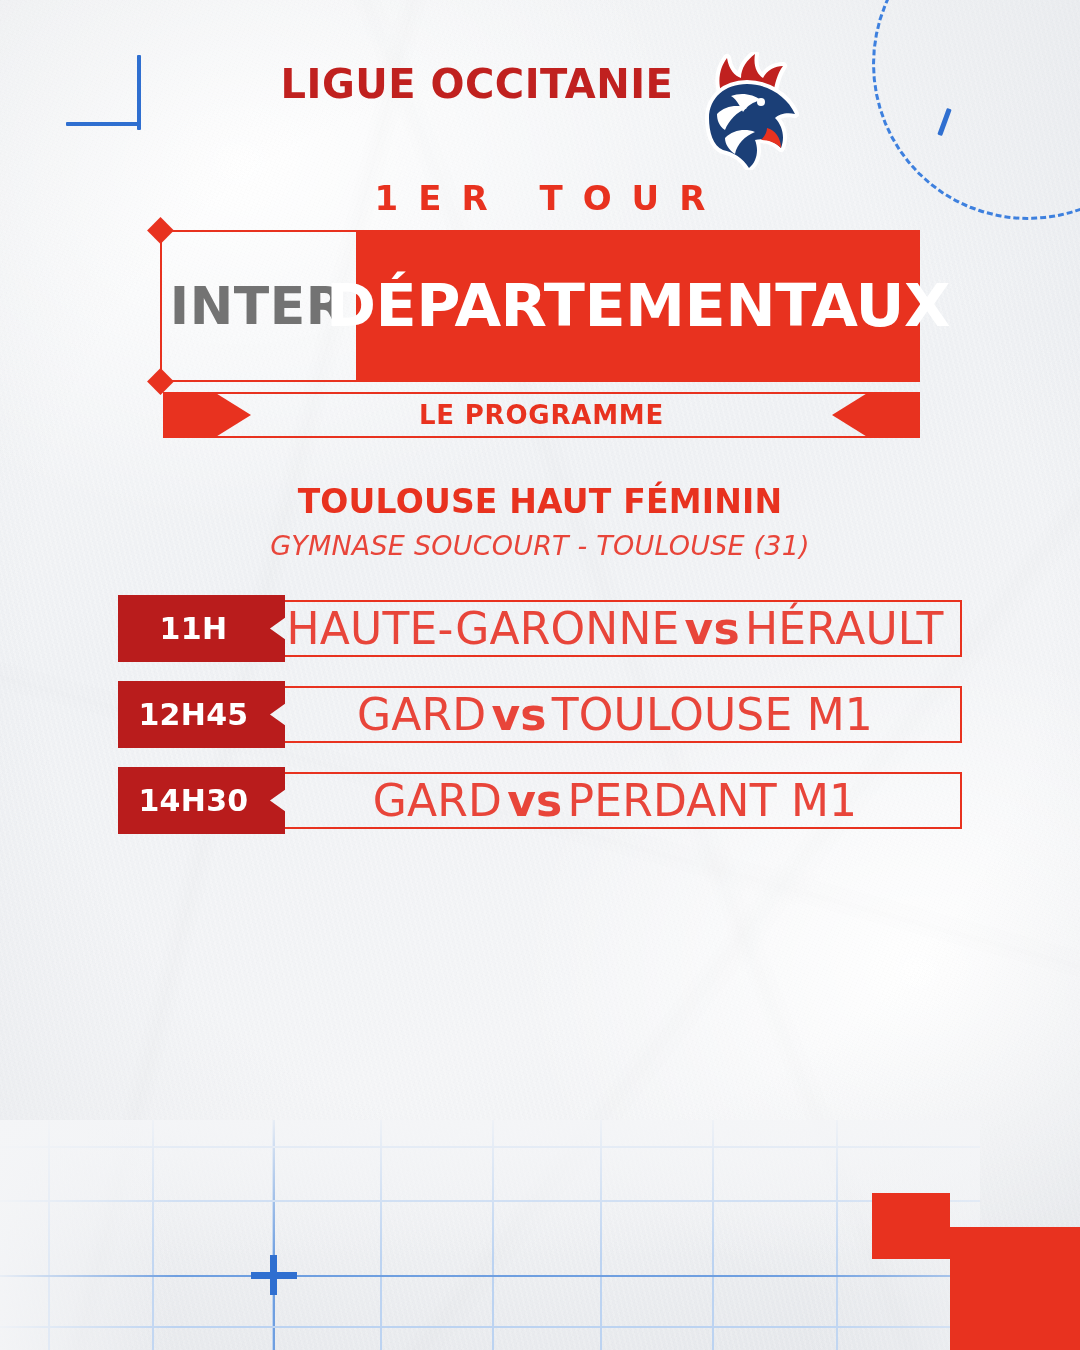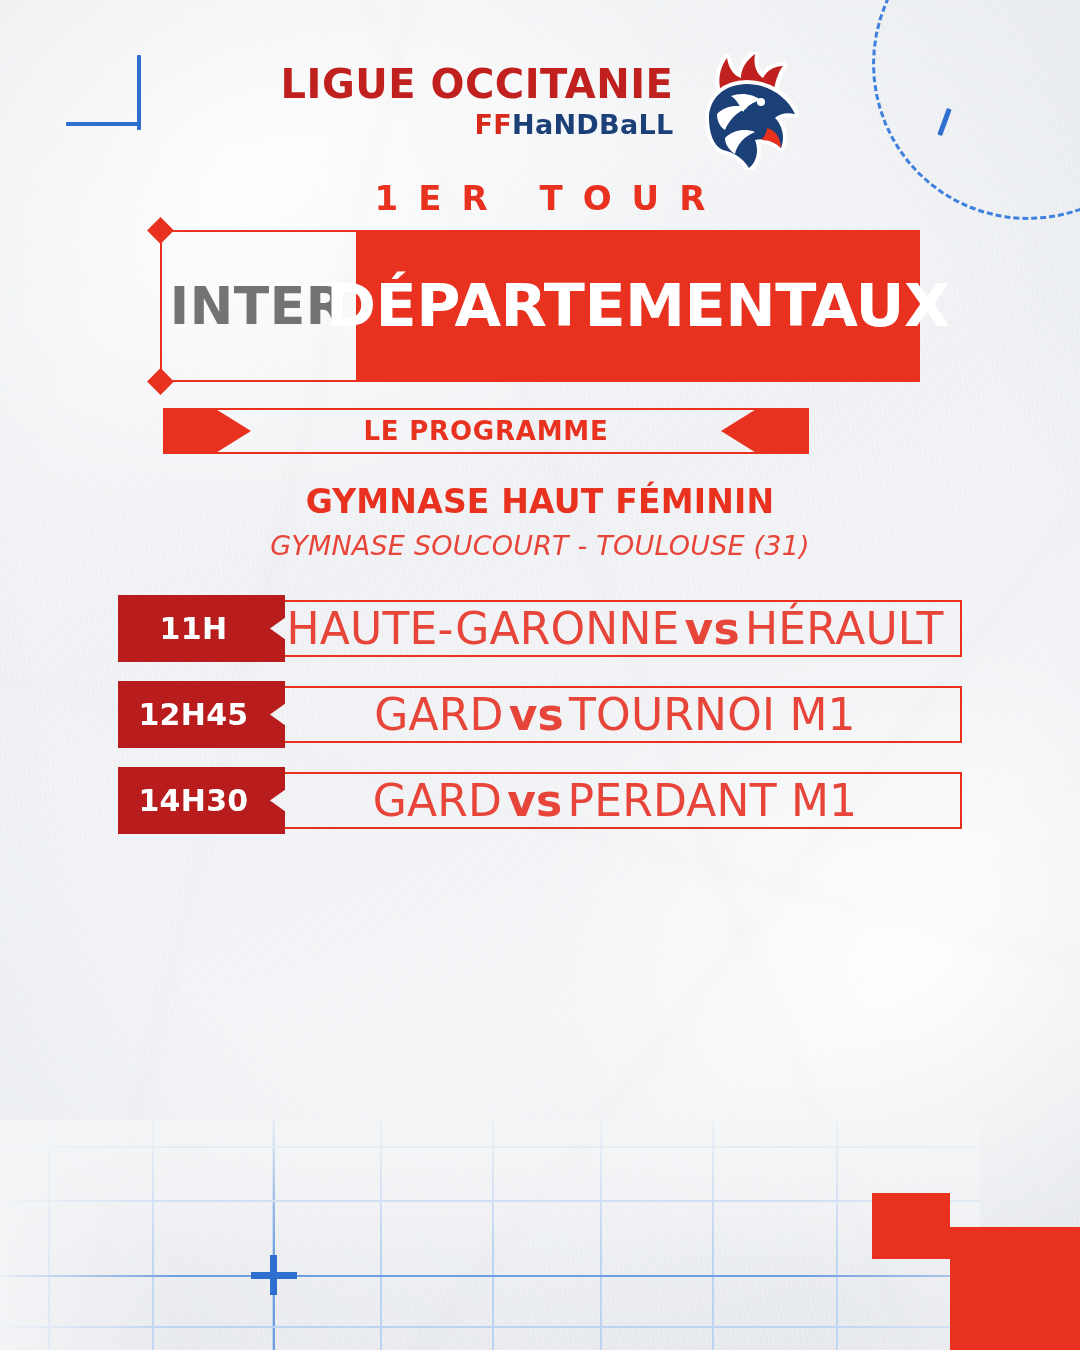--- a/index.html
+++ b/index.html
@@ -125,21 +125,21 @@
   .banner-dept{
     position:absolute; left:196px; top:0; width:564px; height:152px;
     display:flex; align-items:center; justify-content:center;
     color:#ffffff;
     font-size:58px; font-weight:700; letter-spacing:-.5px;
     font-family:"DejaVu Sans", sans-serif;
     transform:scaleX(1.04);
   }
 
   
-  .ribbon{ position:absolute; left:163px; top:408px; width:646px; height:46px; }
+  .ribbon{ position:absolute; left:163px; top:392px; width:757px; height:46px; }
   .ribbon-bar{
     position:absolute; inset:0;
     border-top:2.5px solid #e8321f;
     border-bottom:2.5px solid #e8321f;
   }
   .ribbon-left{
     position:absolute; left:0; top:0; width:88px; height:46px;
     background:#e8321f;
     clip-path:polygon(0 0, 58% 0, 100% 50%, 58% 100%, 0 100%);
   }
@@ -226,23 +226,20 @@
 <div class="cross-v" style="left:270px;bottom:55px;"></div>
 <div class="cross-h" style="left:251px;bottom:71px;"></div>
 <div class="grid-fade"></div>
 
 <div class="red-block" style="left:872px;top:1193px;width:78px;height:66px;"></div>
 <div class="red-block" style="left:950px;top:1227px;width:130px;height:123px;"></div>
 
 <div class="logo-wrap">
   <div class="logo-text">
     <div class="logo-line1">LIGUE OCCITANIE</div>
-    <div class="logo-line2">
-      <span class="ff">FF</span><span class="hb">HaNDBaLL</span>
-    </div>
   </div>
   <svg class="rooster" viewBox="0 0 108 118">
     <g>
       <path d="M30 40 C26 26 30 14 36 6 C38 18 44 24 50 26 C50 16 56 8 64 2 C62 14 66 22 72 26 C76 18 84 14 92 14 C86 22 84 32 82 42 Z" fill="#ffffff" stroke="#ffffff" stroke-width="8" stroke-linejoin="round"></path>
       <path d="M30 40 C26 26 30 14 36 6 C38 18 44 24 50 26 C50 16 56 8 64 2 C62 14 66 22 72 26 C76 18 84 14 92 14 C86 22 84 32 82 42 Z" fill="#c0211f"></path>
       <path d="M18 66 C18 46 34 32 56 32 C76 32 96 44 104 62 C96 60 88 62 84 66 C92 74 94 86 90 96 C82 88 72 86 64 88 C68 98 66 110 58 116 C52 106 42 100 32 98 C22 94 18 80 18 66 Z" fill="#ffffff" stroke="#ffffff" stroke-width="8" stroke-linejoin="round"></path>
       <path d="M18 66 C18 46 34 32 56 32 C76 32 96 44 104 62 C96 60 88 62 84 66 C92 74 94 86 90 96 C82 88 72 86 64 88 C68 98 66 110 58 116 C52 106 42 100 32 98 C22 94 18 80 18 66 Z" fill="#1b3f77"></path>
       <path d="M76 76 C84 78 90 86 90 96 C84 90 76 88 70 88 C74 84 76 80 76 76 Z" fill="#e8321f"></path>
       <path d="M40 44 C50 40 62 42 70 48 C62 50 56 54 52 60 C48 52 44 46 40 44 Z" fill="#ffffff"></path>
       <path d="M26 62 C34 54 46 52 56 56 C46 60 38 68 34 78 C28 74 26 68 26 62 Z" fill="#ffffff"></path>
@@ -264,21 +261,21 @@
 </div>
 
 <div class="ribbon">
   <div class="ribbon-bar"></div>
   <div class="ribbon-left"></div>
   <div class="ribbon-right"></div>
   <div class="ribbon-label">LE PROGRAMME</div>
 </div>
 
 <div class="tournament">
-  <div class="t-title">GYMNASE HAUT FÉMININ</div>
+  <div class="t-title">TOULOUSE HAUT FÉMININ</div>
   <div class="t-venue">GYMNASE SOUCOURT - TOULOUSE (31)</div>
 </div>
 
 <div class="schedule">
 
   <div class="match-row">
     <div class="row-outline"></div>
     <div class="time-chip">
       <span class="time-text">11H</span>
     </div>
@@ -290,21 +287,21 @@
   </div>
 
   <div class="match-row">
     <div class="row-outline"></div>
     <div class="time-chip">
       <span class="time-text">12H45</span>
     </div>
     <div class="match-text">
       <span>GARD</span>
       <span class="vs">vs</span>
-      <span>TOURNOI M1</span>
+      <span>TOULOUSE M1</span>
     </div>
   </div>
 
   <div class="match-row">
     <div class="row-outline"></div>
     <div class="time-chip">
       <span class="time-text">14H30</span>
     </div>
     <div class="match-text">
       <span>GARD</span>

